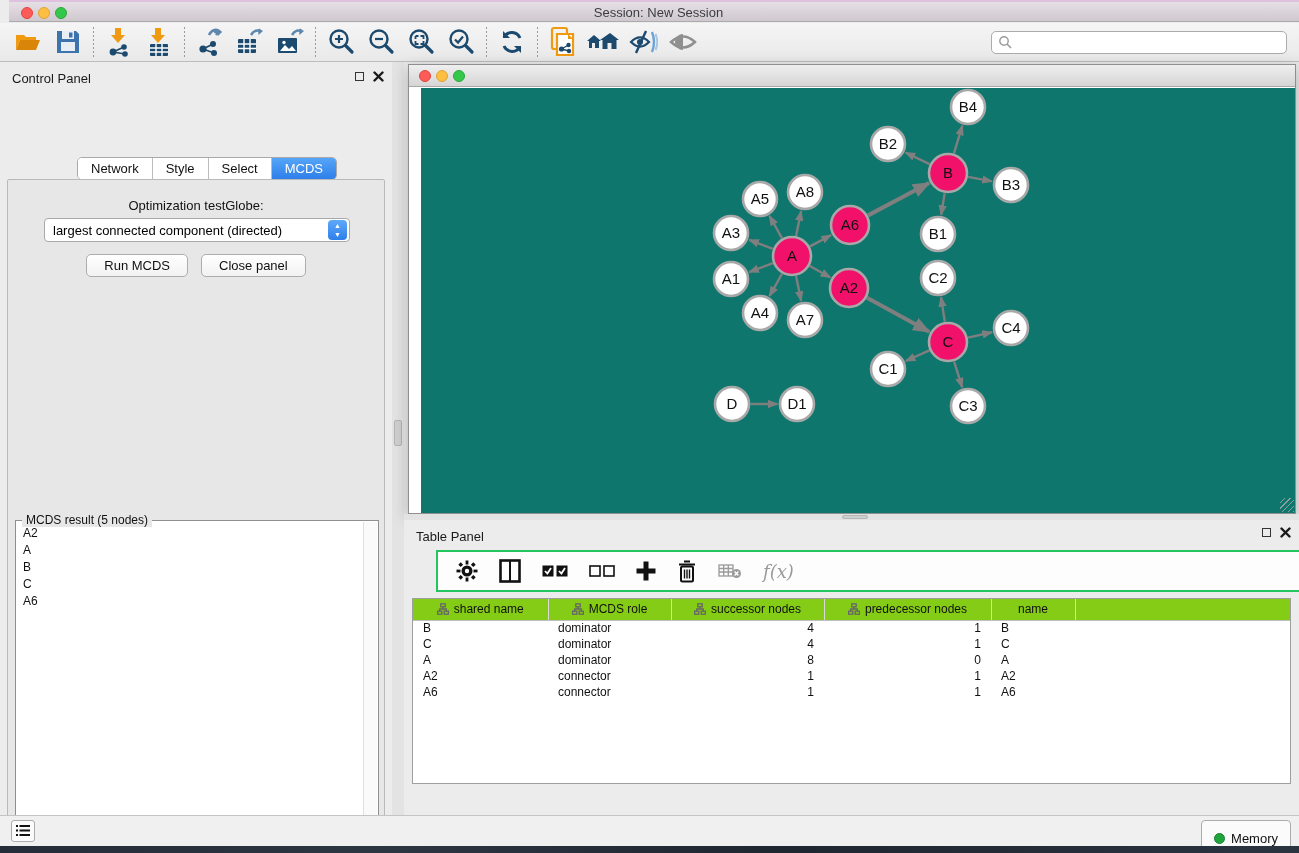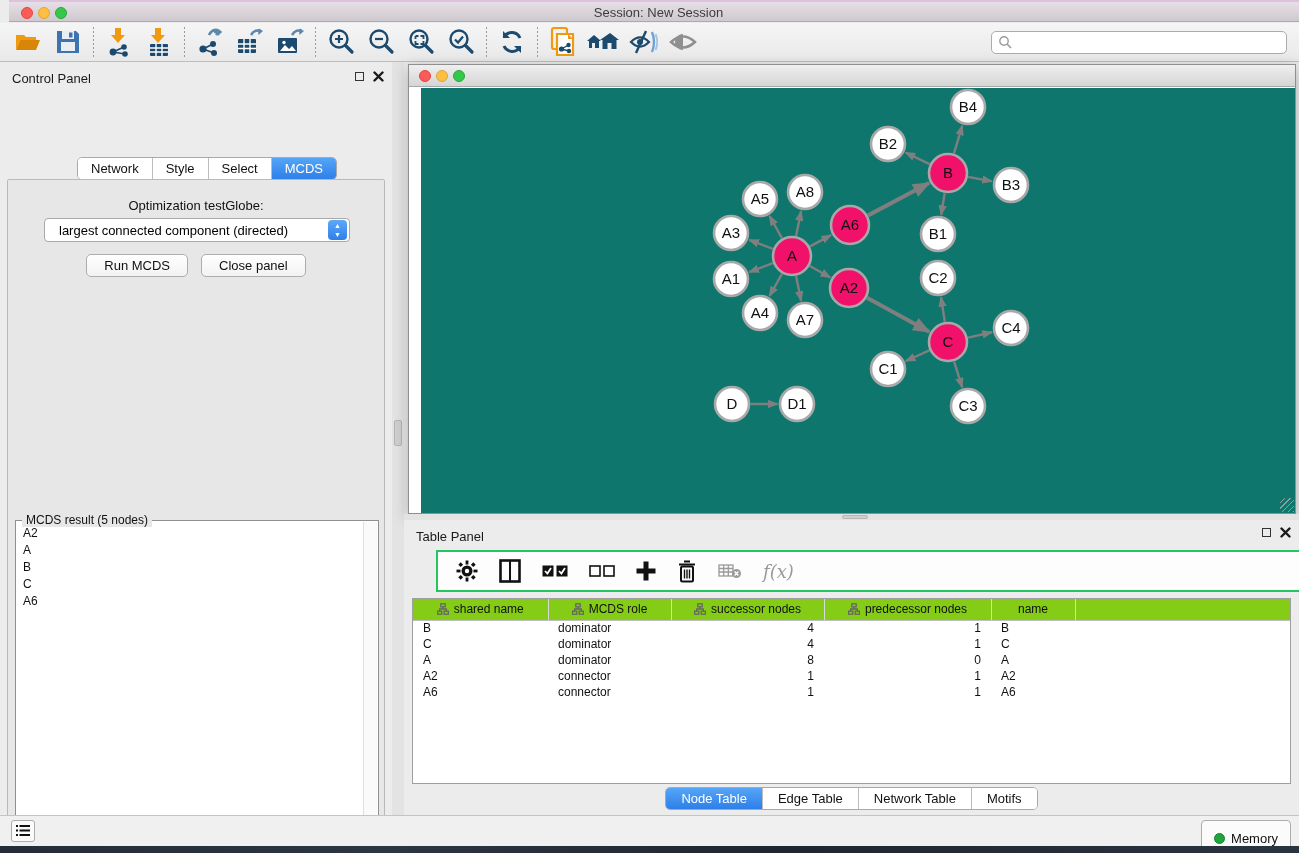--- a/index.html
+++ b/index.html
@@ -41,21 +41,21 @@
   .seg { padding:3px 13px; font-size:13px; color:#111; background:#fff;
     border-right:1px solid #BDBDBD; line-height:16px; }
   .seg:last-child { border-right:none; }
   .seg.active { background:linear-gradient(#55A5F8,#2E7FE9); color:#fff; }
 
   .cp-content { position:absolute; left:7px; top:117px; width:378px; height:686px;
     background:#E7E7E7; border:1px solid #B9B9B9; border-radius:2px; }
   .opt-label { position:absolute; left:0; right:0; top:18px; text-align:center; font-size:13px; color:#111; }
   .combo { position:absolute; left:36px; top:38px; width:306px; height:24px; background:#fff;
     border:1px solid #A9A9A9; border-radius:4px; font-size:13px; display:flex; align-items:center; }
-  .combo .combo-text { flex:1; padding-left:14px; white-space:nowrap; overflow:hidden; }
+  .combo .combo-text { flex:1; padding-left:8px; white-space:nowrap; overflow:hidden; }
   .combo .stepper { width:19px; height:20px; margin-right:2px; border-radius:4px;
     background:linear-gradient(#5FA9F9,#2E7FE9); color:#fff; font-size:7px; line-height:9px;
     display:flex; flex-direction:column; align-items:center; justify-content:center; }
   .cp-buttons { position:absolute; left:0; right:0; top:74px; display:flex; justify-content:center; gap:13px; }
   .mac-btn { background:linear-gradient(#ffffff,#F2F2F2); border:1px solid #ADADAD; border-radius:5px;
     font-size:13px; padding:3px 17px; color:#111; font-family:"Liberation Sans",sans-serif; }
 
   .result-group { position:absolute; left:7px; top:340px; width:364px; height:340px;
     border:1px solid #8F8F8F; background:#fff; }
   .result-title { position:absolute; left:6px; top:-8px; background:#E7E7E7; padding:0 4px;
@@ -645,28 +645,20 @@
               <td>connector</td>
               <td class="num">1</td>
               <td class="num">1</td>
               <td>A6</td>
               <td></td>
             </tr>
           </tbody>
       </table>
     </div>
 
-    <div class="bottom-tabs">
-      <div class="btab-group" id="table-tabs">
-          <div class="btab active">Node Table</div>
-          <div class="btab">Edge Table</div>
-          <div class="btab">Network Table</div>
-          <div class="btab">Motifs</div>
-        </div>
-    </div>
   </div>
 
   <div class="statusbar">
     <div class="list-btn">
       <svg width="14" height="12" viewBox="0 0 14 12">
           <g fill="#111">
             <rect x="0" y="0" width="2" height="2"></rect>
             <rect x="3.5" y="0" width="10.5" height="2"></rect>
             <rect x="0" y="4.5" width="2" height="2"></rect>
             <rect x="3.5" y="4.5" width="10.5" height="2"></rect>

